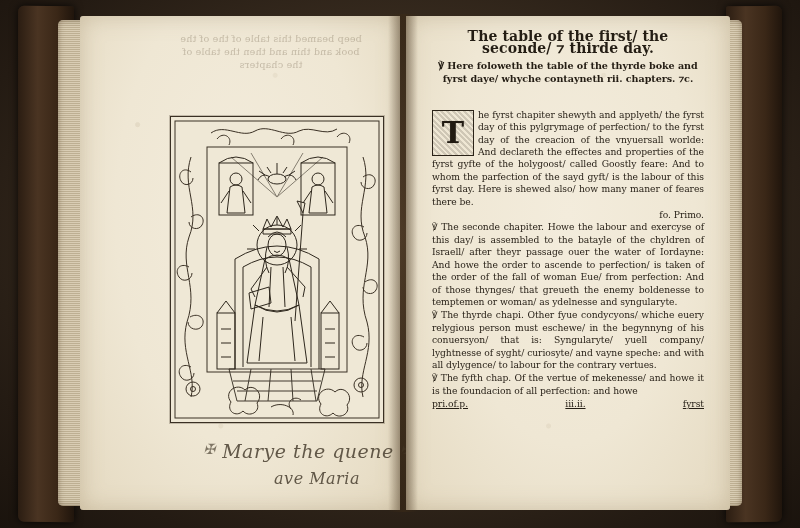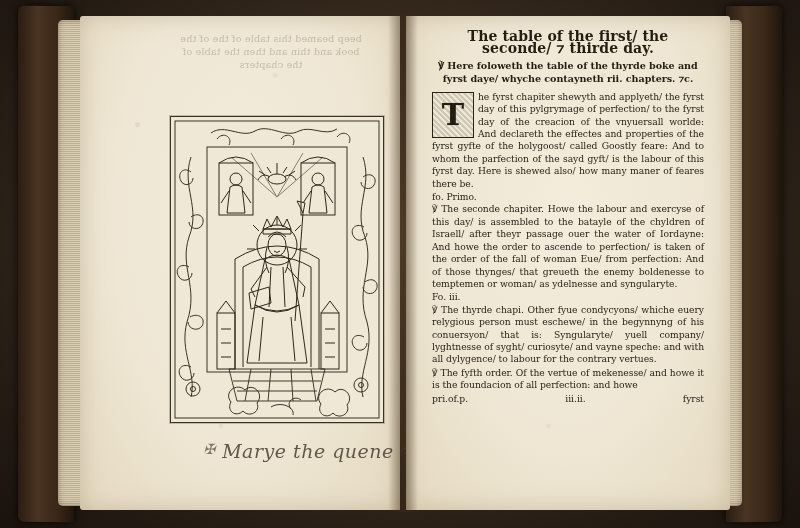--- a/index.html
+++ b/index.html
@@ -161,21 +161,21 @@
   }
   .rule {
     height: 0px;
     margin: 0 0 4px 0;
   }
   .heading {
     font-size: 9.6px;
     font-weight: bold;
     text-align: center;
     line-height: 13px;
-    margin-bottom: 6px;
+    margin-bottom: 24px;
   }
 
   
   .dropcap-para {
     position: relative;
     min-height: 54px;
   }
   .dropcap {
     float: left;
     width: 40px;
@@ -196,27 +196,29 @@
     font-weight: bold;
     font-size: 30px;
     color: #221b12;
     text-shadow: 0 0 1px rgba(0,0,0,.4);
   }
   p.para {
     margin: 0 0 1px 0;
     text-align: justify;
   }
   .folio {
+    text-align: right;
     display: block;
   }
   .bottomline {
     display: flex;
     justify-content: space-between;
     font-size: 9.2px;
     margin-top: 1px;
+    text-decoration: underline;
   }
   .catchword { font-style: normal; }
 
   
   .speckle {
     position: absolute;
     left: 0; top: 0; right: 0; bottom: 0;
     pointer-events: none;
     background-image:
       radial-gradient(circle at 18% 22%, rgba(130,105,65,.10) 0 2px, transparent 3px),
@@ -361,20 +363,21 @@
               <path d="M154 212 h 10 M154 226 h 10 M154 240 h 10"></path>
             </g>
           </g>
         </svg>
       </div>
 
       <div class="inscription">
         <span class="cross">✠</span>
         <span>Marye the quene</span>
         <span class="cross">✠</span>
+        <span class="small">ave Maria</span>
       </div>
     </div>
 
     <div class="page right">
       <div class="speckle"></div>
     </div>
 
     <div class="gutter"></div>
 
     <div class="rpage-inner">
@@ -384,26 +387,25 @@
 
       <div class="dropcap-para">
         <span class="dropcap">
           <span class="letter">T</span>
         </span>
         <p class="para">he fyrst chapiter shewyth and applyeth/ the fyrst day of this pylgrymage of perfection/ to the fyrst day of the creacion of the vnyuersall worlde: And declareth the effectes and properties of the fyrst gyfte of the holygoost/ called Goostly feare: And to whom the parfection of the sayd gyft/ is the labour of this fyrst day. Here is shewed also/ how many maner of feares there be.</p>
         <span class="folio">fo. Primo.</span>
       </div>
 
       <p class="para">℣ The seconde chapiter. Howe the labour and exercyse of this day/ is assembled to the batayle of the chyldren of Israell/ after theyr passage ouer the water of Iordayne: And howe the order to ascende to perfection/ is taken of the order of the fall of woman Eue/ from perfection: And of those thynges/ that greueth the enemy boldenesse to temptemen or woman/ as ydelnesse and syngularyte.</p>
-      <span class="folio">Fo. iii.</span>
 
       <p class="para">℣ The thyrde chapi. Other fyue condycyons/ whiche euery relygious person must eschewe/ in the begynnyng of his conuersyon/ that is: Syngularyte/ yuell company/ lyghtnesse of syght/ curiosyte/ and vayne speche: and with all dylygence/ to labour for the contrary vertues.</p>
 
 
-      <p class="para">℣ The fyfth order. Of the vertue of mekenesse/ and howe it is the foundacion of all perfection: and howe</p>
+      <p class="para">℣ The fyfth chap. Of the vertue of mekenesse/ and howe it is the foundacion of all perfection: and howe</p>
 
       <div class="bottomline">
         <span>pri.of.p.</span>
         <span>iii.ii.</span>
         <span class="catchword">fyrst</span>
       </div>
     </div>
   </div>
 </div>
 

